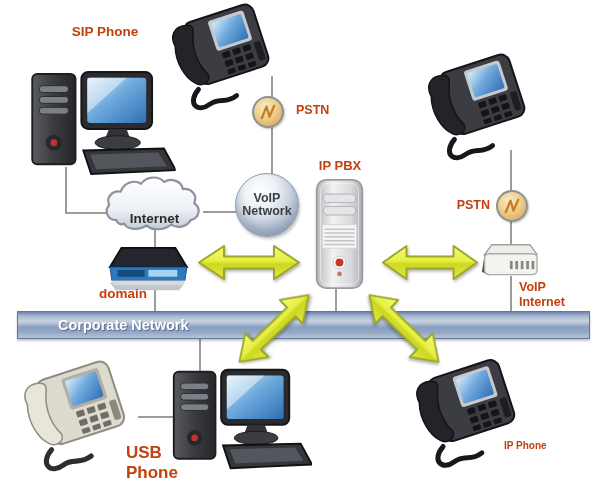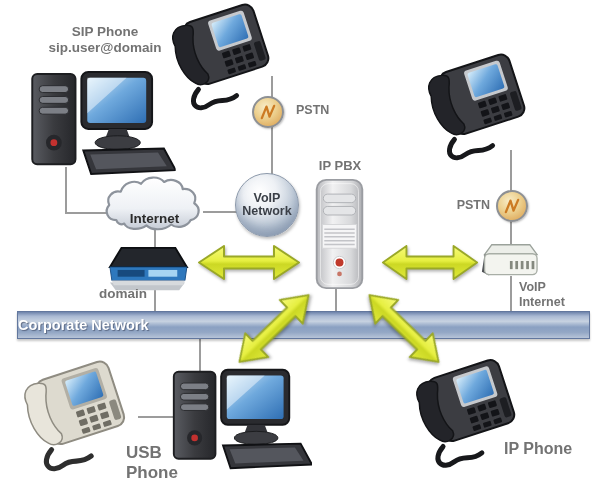--- a/index.html
+++ b/index.html
@@ -1,18 +1,18 @@
 <!DOCTYPE html>
 <html><head>
 <meta charset="utf-8">
 <style>
   html,body{margin:0;padding:0;background:#fff;}
   .stage{position:relative;width:600px;height:483px;background:#ffffff;overflow:hidden;
          font-family:"Liberation Sans", sans-serif;}
-  .lbl{position:absolute;z-index:6;font-weight:bold;color:#737373;line-height:1.18;}
+  .lbl{position:absolute;z-index:6;font-weight:bold;color:#c2410c;line-height:1.18;}
   .line{position:absolute;background:#9c9c9c;z-index:1;}
   .dev{position:absolute;z-index:3;}
   .dev svg{display:block;width:100%;height:100%;}
   .phone svg{transform:rotate(-18deg);transform-origin:50% 50%;}
   .phone-dark{--ph-body:#3c3d42;--ph-edge:#131417;--ph-frame:#c6c9cd;--ph-key:#131418;
               --ph-handset:#232429;--ph-cord:#17181b;}
   .phone-light{--ph-body:#dddacf;--ph-edge:#8f8c82;--ph-frame:#b2afa5;--ph-key:#6f6d64;
                --ph-handset:#e8e5db;--ph-cord:#2e2e2e;}
   .badge{position:absolute;z-index:4;width:32px;height:32px;border-radius:50%;
          background:radial-gradient(circle at 40% 32%,#f8ecc6 0%,#eccf8d 45%,#e0ae62 80%,#d19a4e 100%);
@@ -23,21 +23,21 @@
           border:1px solid #8c99ab;
           box-shadow:inset 0 -8px 10px rgba(90,110,140,.35), 1px 2px 3px rgba(0,0,0,.25);
           display:flex;flex-direction:column;align-items:center;justify-content:center;
           font-weight:bold;font-size:12.5px;line-height:1.05;color:#3a3f47;}
   .cloud{position:absolute;z-index:2;}
   .cloud-text{position:absolute;z-index:3;font-weight:bold;font-size:13.5px;color:#2b2b2b;text-align:center;}
   .netbar{position:absolute;z-index:2;left:17px;top:311px;width:573px;height:28px;
           background:linear-gradient(180deg,#6d83ab 0%,#a9b9d3 16%,#c7d2e1 36%,#8aa0c2 58%,#93a7c5 78%,#b7c4d8 100%);
           border:1px solid #62779e;box-sizing:border-box;box-shadow:0 2px 2px rgba(0,0,0,.22);
           display:flex;align-items:center;}
-  .netbar span{color:#ffffff;font-weight:bold;font-size:14.5px;
+  .netbar span{padding-left:40px;color:#ffffff;font-weight:bold;font-size:14.5px;
                text-shadow:1px 1px 1px rgba(60,70,95,.65);}
   .arrow{position:absolute;z-index:5;filter:drop-shadow(1px 2px 1.5px rgba(0,0,0,.3));}
   .arrow svg{display:block;width:100%;height:100%;}
   .c{text-align:center;}
 </style>
 </head>
 <body>
 
 <svg width="0" height="0" style="position:absolute" aria-hidden="true">
   <defs>
@@ -166,21 +166,20 @@
   <div class="line" style="left:335px;top:288px;width:2px;height:24px;"></div>
   <div class="line" style="left:199px;top:338px;width:2px;height:36px;"></div>
   <div class="line" style="left:138px;top:416px;width:44px;height:2px;"></div>
 
   <div class="netbar">
     <span>Corporate Network</span>
   </div>
 
   <div class="lbl c" style="left:25px;top:24px;width:160px;font-size:13.5px;">
     <div>SIP Phone</div>
-    <div>sip.user@domain</div>
   </div>
 
   <div class="dev" style="left:28px;top:68px;width:148px;height:110px;">
     <svg viewBox="0 0 150 112">
         <use href="#sym-pc" xlink:href="#sym-pc"></use>
       </svg>
   </div>
 
   <div class="dev phone phone-dark" style="left:168px;top:2px;width:108px;height:110px;z-index:3;">
     <svg viewBox="0 0 110 100">
@@ -279,15 +278,15 @@
     <svg viewBox="0 0 150 112">
         <use href="#sym-pc" xlink:href="#sym-pc"></use>
       </svg>
   </div>
 
   <div class="dev phone phone-dark" style="left:412px;top:356px;width:110px;height:115px;">
     <svg viewBox="0 0 110 100">
         <use href="#sym-phone" xlink:href="#sym-phone"></use>
       </svg>
   </div>
-  <div class="lbl" style="left:504px;top:440px;font-size:16px;text-align:right;">IP Phone</div>
+  <div class="lbl" style="left:504px;top:440px;font-size:10px;text-align:right;">IP Phone</div>
 
 </div>
 
 </body></html>

